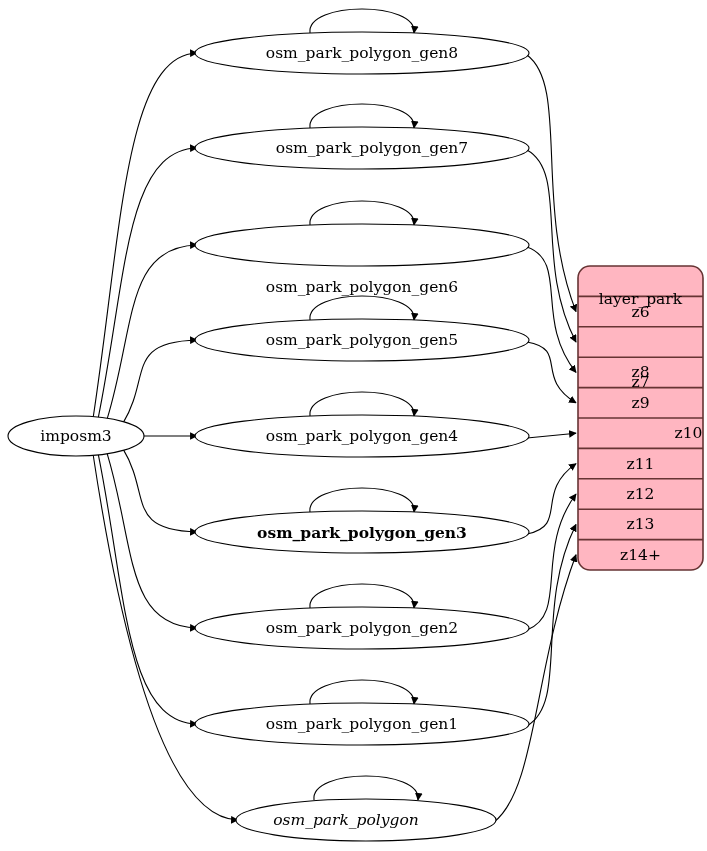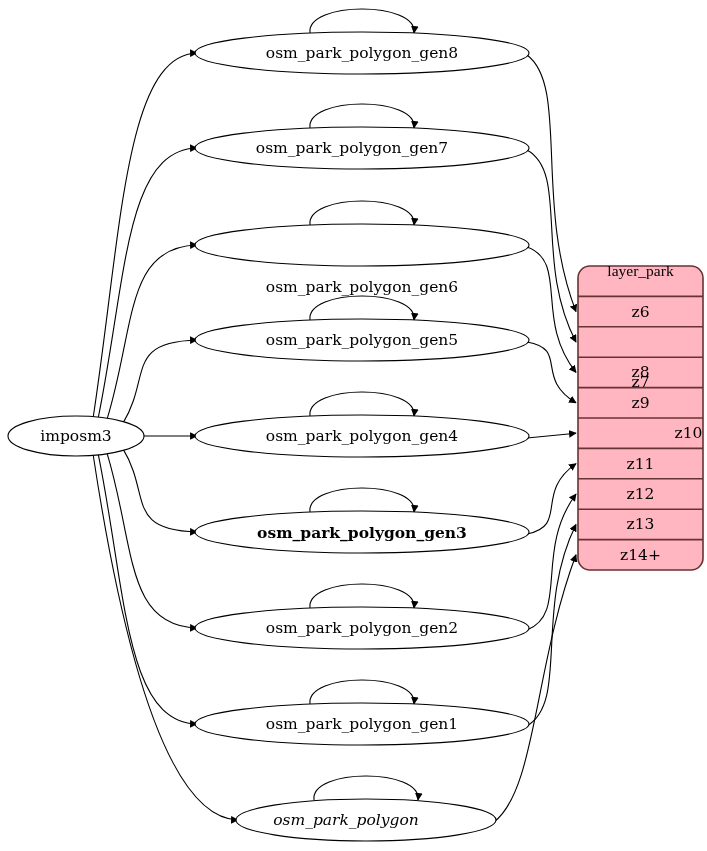--- a/index.html
+++ b/index.html
@@ -89,29 +89,29 @@
         <line x1="578" y1="448.4" x2="703" y2="448.4" stroke="#663333" stroke-width="1.6"></line>
         <line x1="578" y1="478.79999999999995" x2="703" y2="478.79999999999995" stroke="#663333" stroke-width="1.6"></line>
         <line x1="578" y1="509.2" x2="703" y2="509.2" stroke="#663333" stroke-width="1.6"></line>
         <line x1="578" y1="539.5999999999999" x2="703" y2="539.5999999999999" stroke="#663333" stroke-width="1.6"></line>
       </g>
   </svg>
 
   <div id="labels-layer">
       <div class="node-label" style="left: 76px; top: 436px;">imposm3</div>
       <div class="node-label" style="left: 362px; top: 53px;">osm_park_polygon_gen8</div>
-      <div class="node-label" style="left: 352px; top: 148px;">osm_park_polygon_gen7</div>
+      <div class="node-label" style="left: 372px; top: 148px;">osm_park_polygon_gen7</div>
       <div class="node-label" style="left: 362px; top: 257px; margin-top: 30px;">osm_park_polygon_gen6</div>
       <div class="node-label" style="left: 362px; top: 340px;">osm_park_polygon_gen5</div>
       <div class="node-label" style="left: 362px; top: 436px;">osm_park_polygon_gen4</div>
       <div class="node-label" style="left: 362px; top: 532px; font-weight: bold;">osm_park_polygon_gen3</div>
       <div class="node-label" style="left: 362px; top: 628px;">osm_park_polygon_gen2</div>
       <div class="node-label" style="left: 362px; top: 724px;">osm_park_polygon_gen1</div>
       <div class="node-label" style="left: 346px; top: 820px; font-style: italic;">osm_park_polygon</div>
-      <div class="table-cell-label" style="left: 640.5px; top: 271px; font-family: Liberation Serif, serif;">layer_park</div>
+      <div class="table-cell-label" style="left: 640.5px; top: 299px;">layer_park</div>
       <div class="table-cell-label" style="left: 640.5px; top: 311.6px;">z6</div>
       <div class="table-cell-label" style="left: 640.5px; top: 342px; margin-top: 40px;">z7</div>
       <div class="table-cell-label" style="left: 640.5px; top: 372.4px;">z8</div>
       <div class="table-cell-label" style="left: 640.5px; top: 402.8px;">z9</div>
       <div class="table-cell-label" style="left: 640.5px; top: 433.2px; margin-left: 48px;">z10</div>
       <div class="table-cell-label" style="left: 640.5px; top: 463.6px;">z11</div>
       <div class="table-cell-label" style="left: 640.5px; top: 494px;">z12</div>
       <div class="table-cell-label" style="left: 640.5px; top: 524.4px;">z13</div>
       <div class="table-cell-label" style="left: 640.5px; top: 554.8px;">z14+</div>
     </div>

